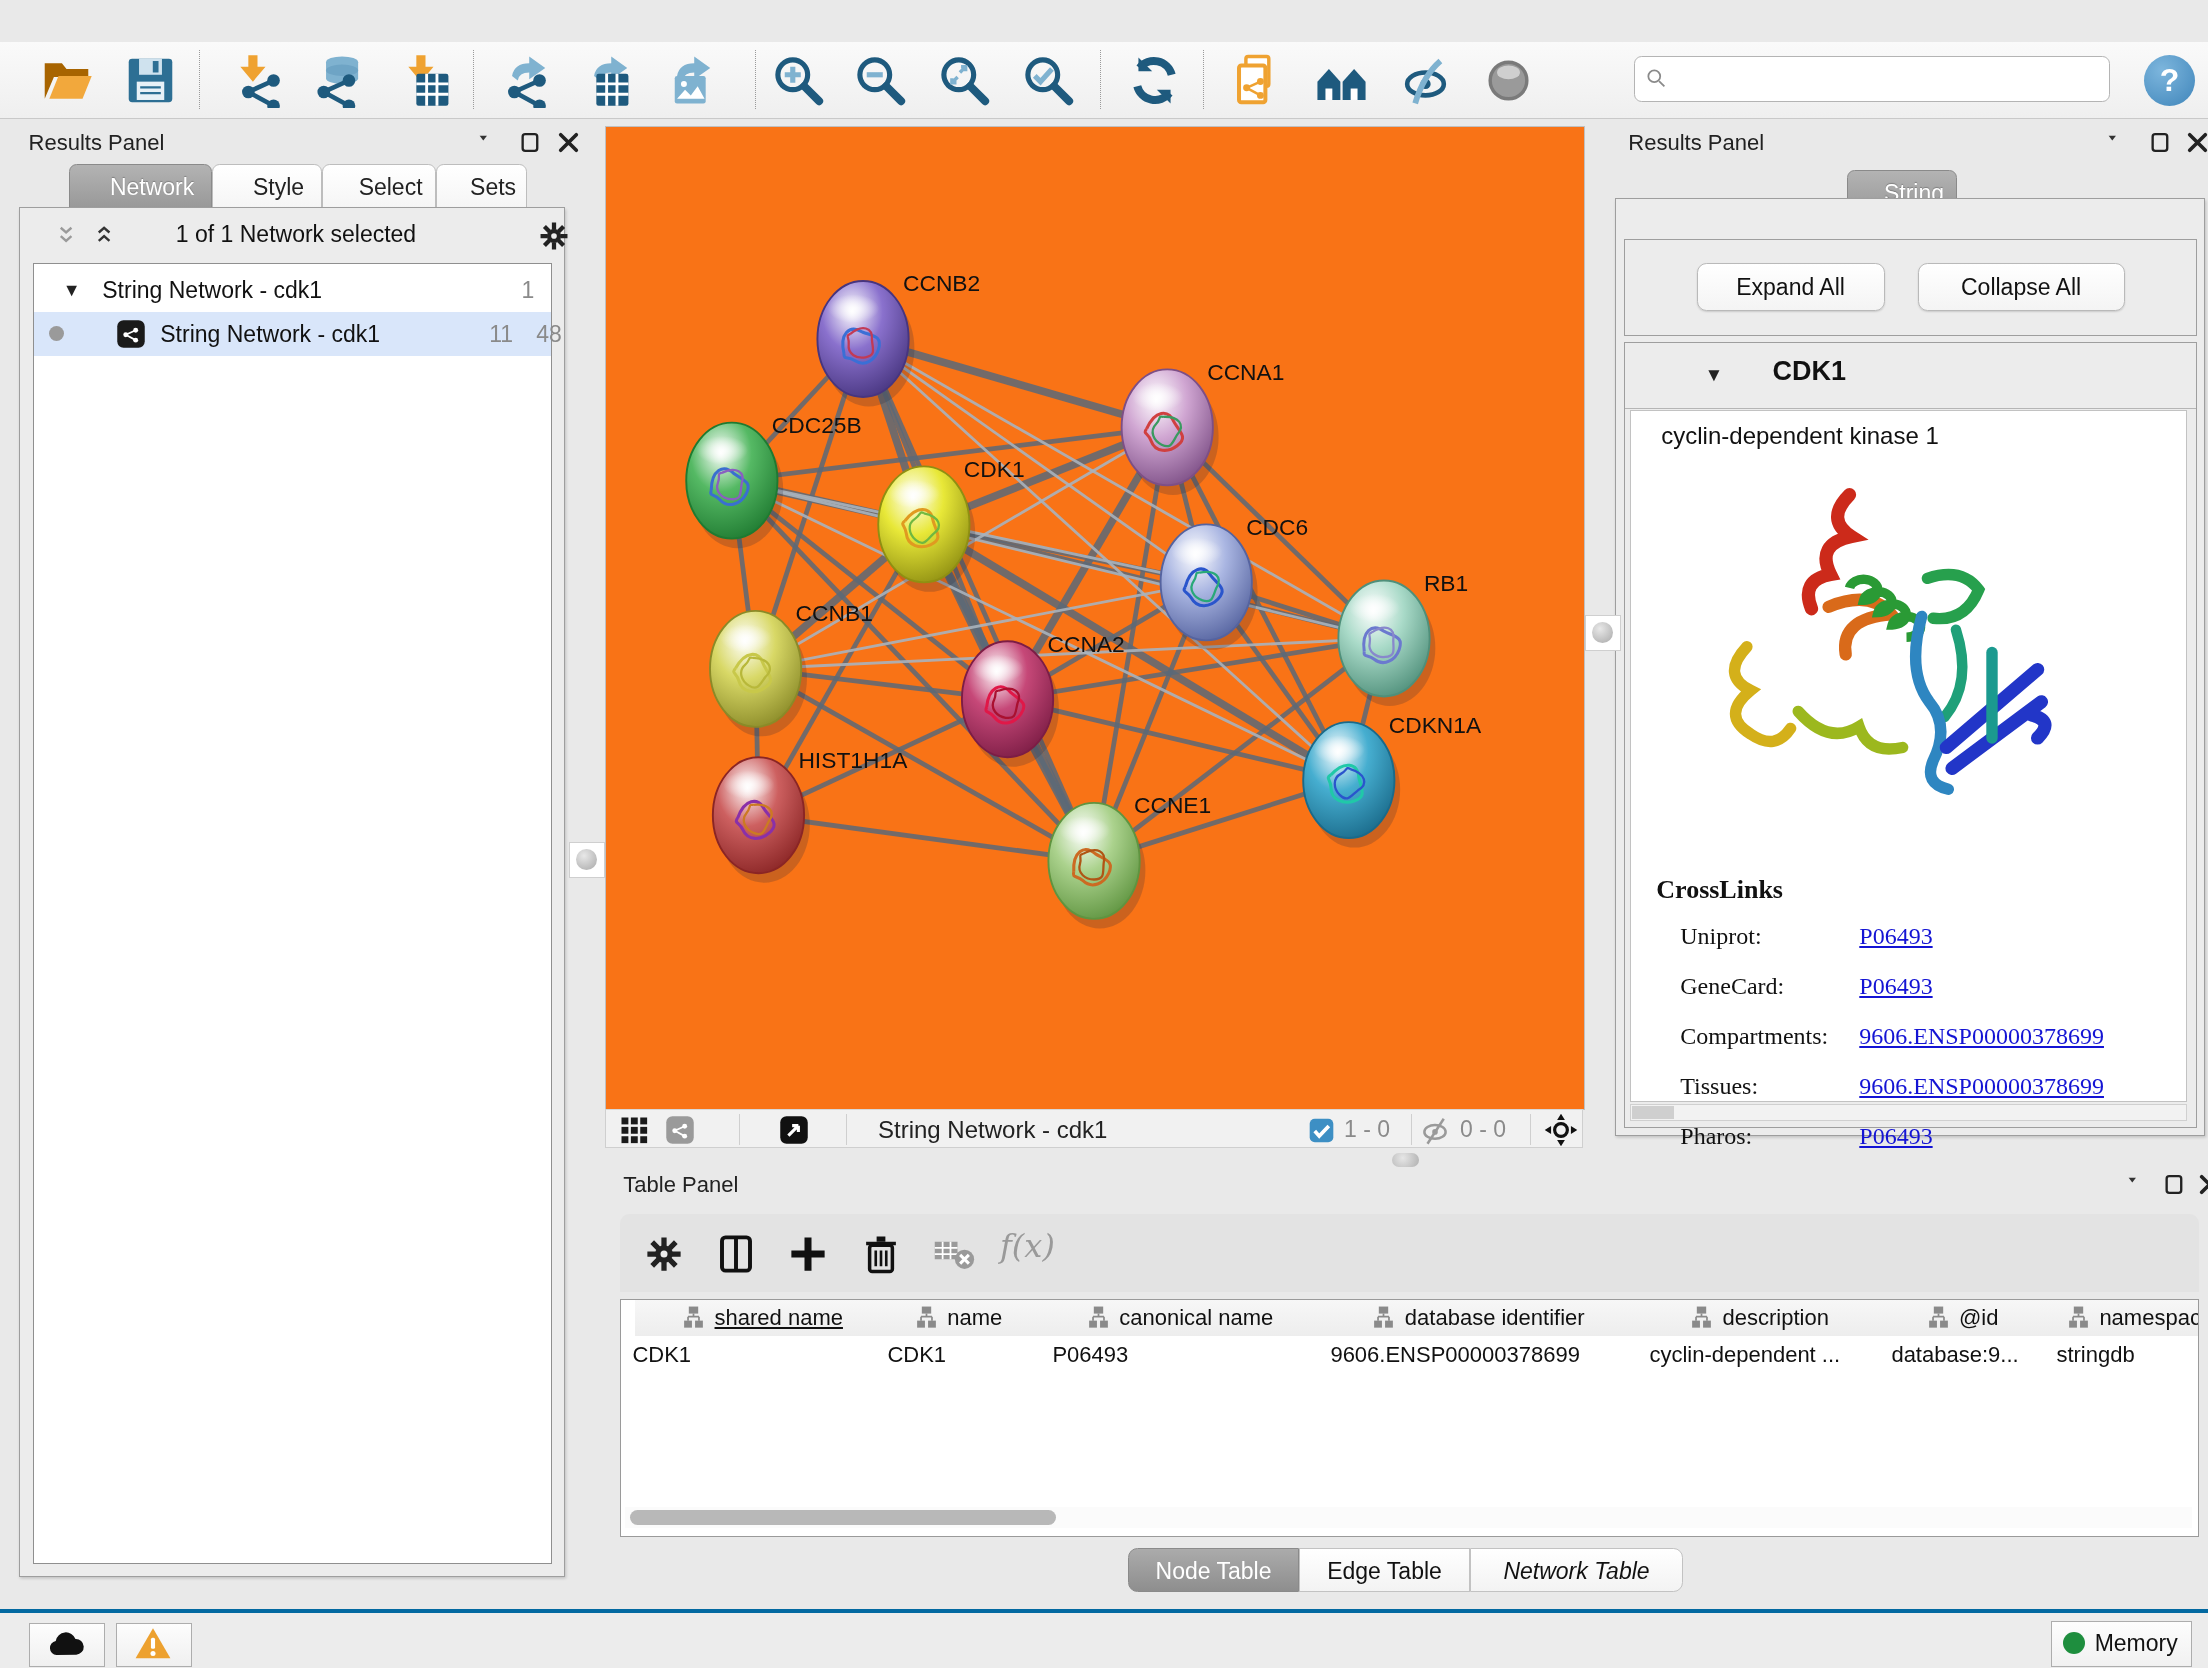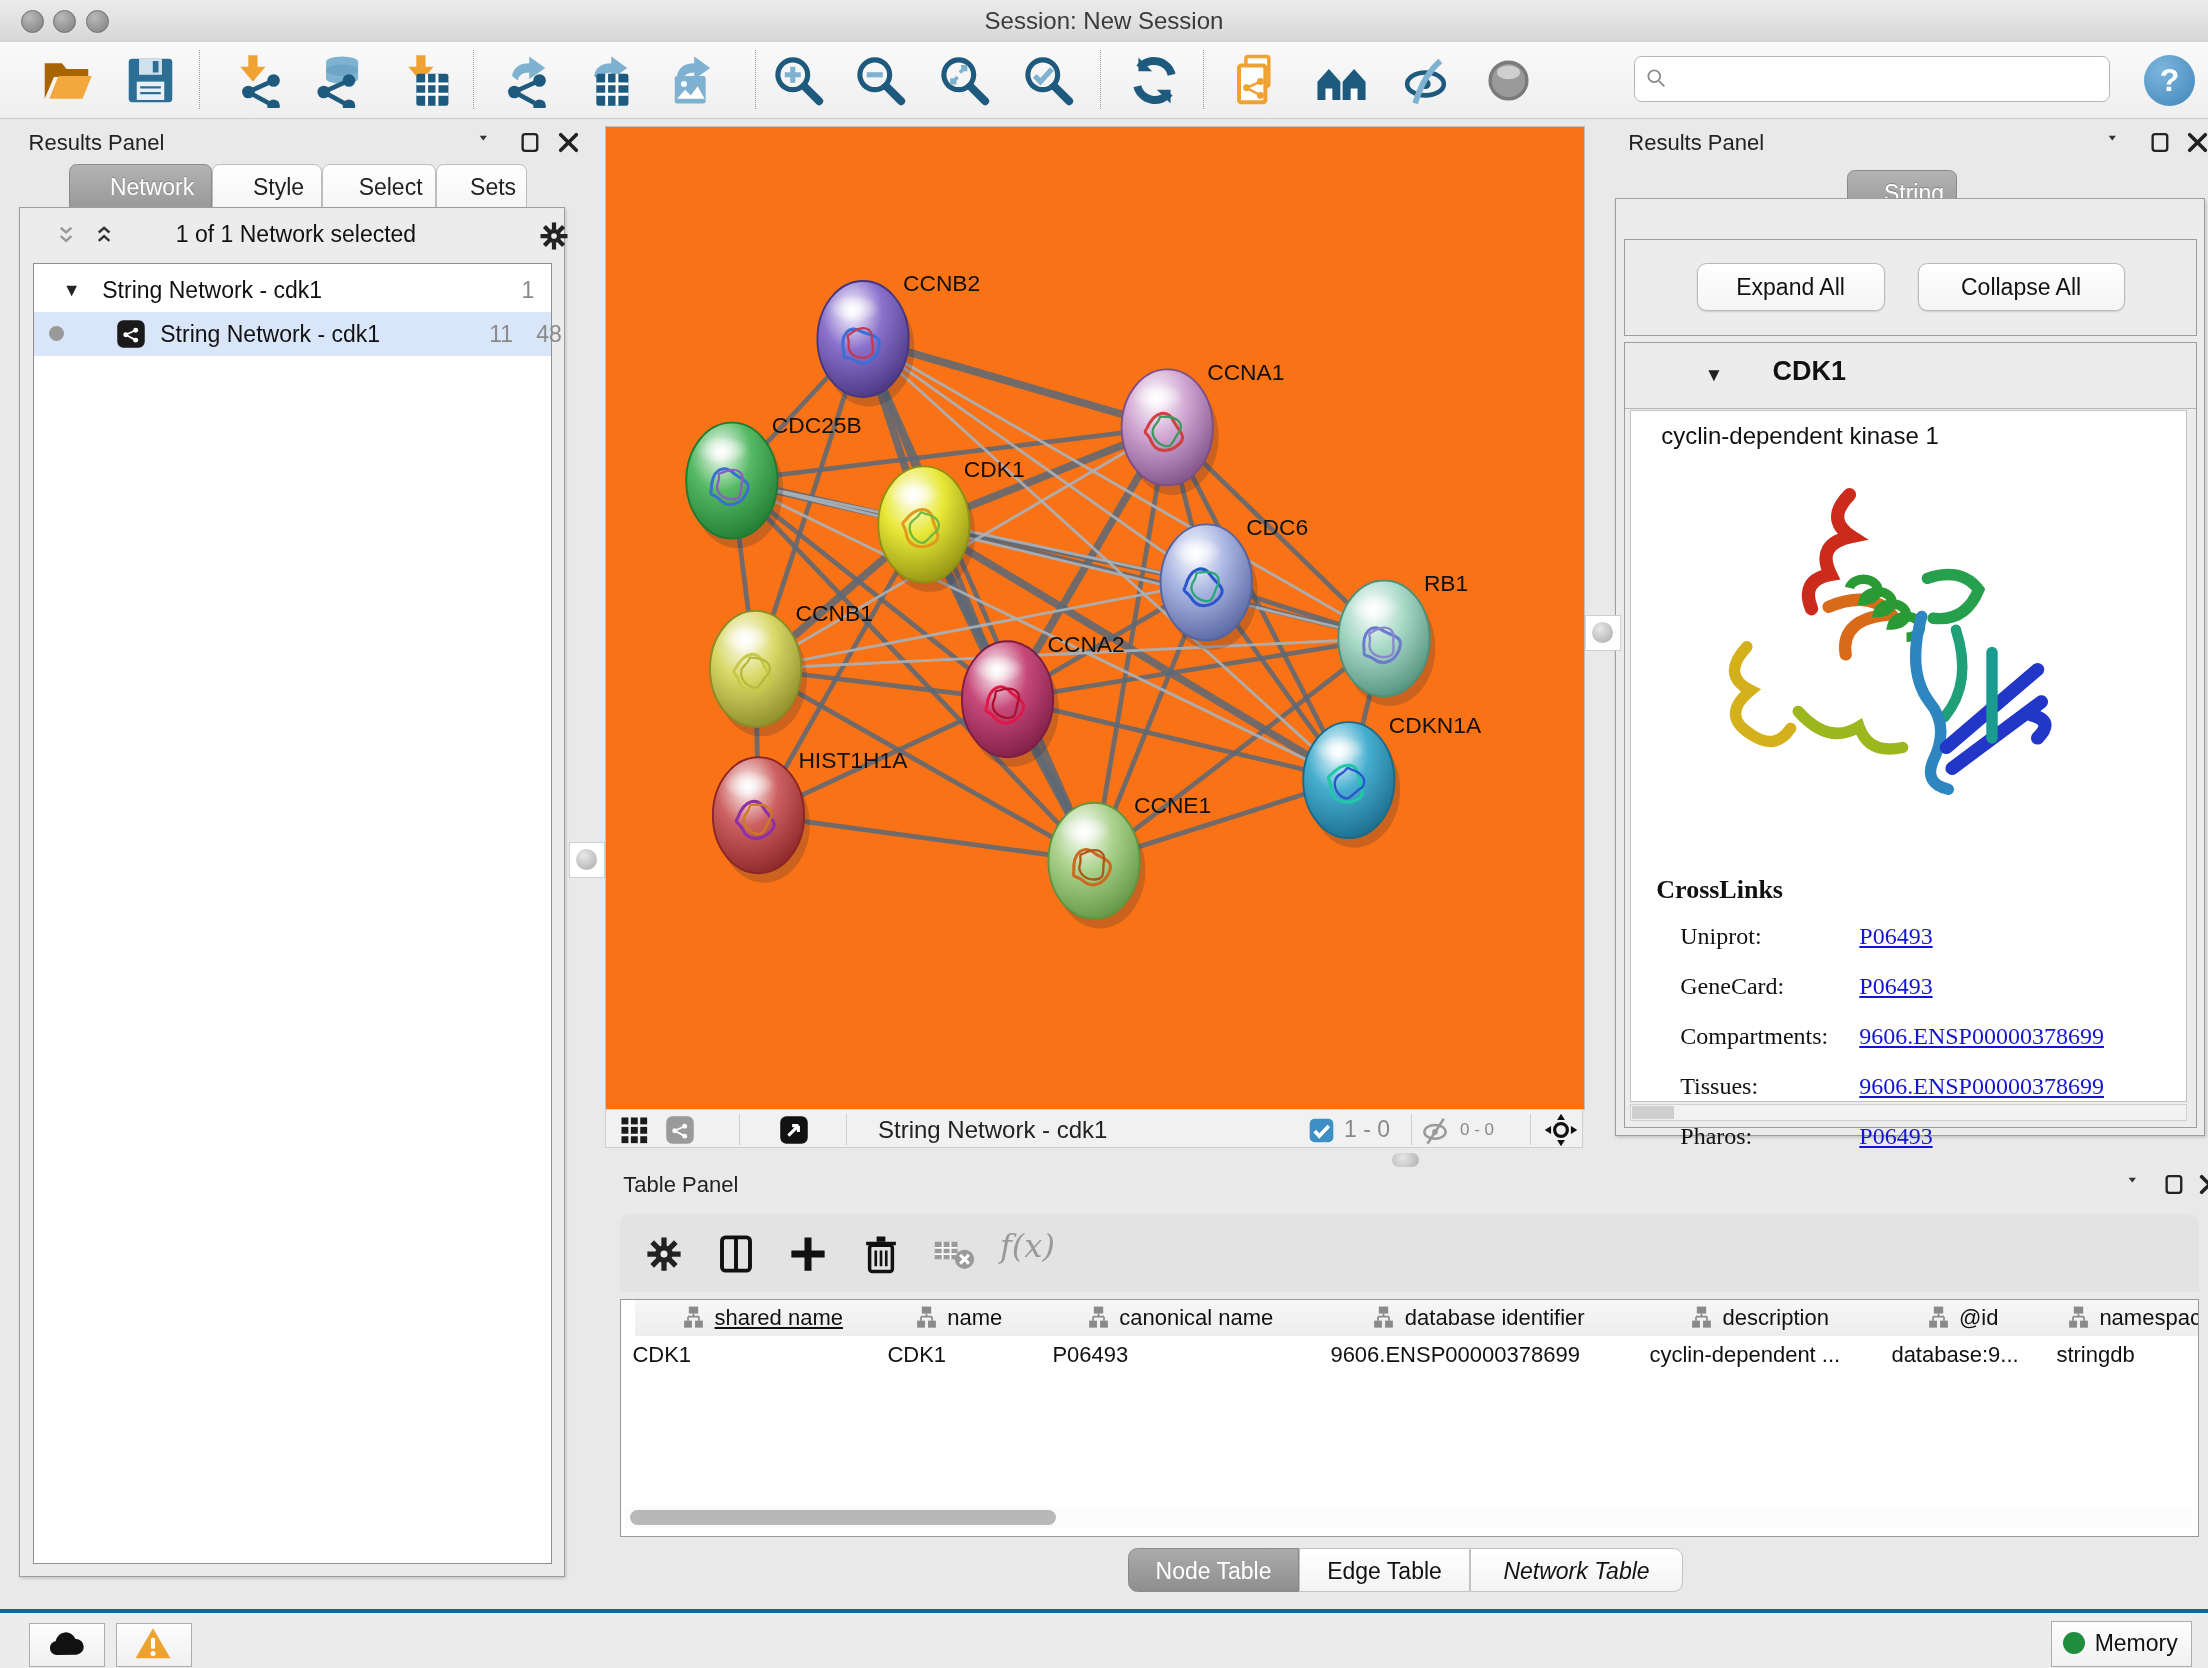--- a/index.html
+++ b/index.html
@@ -56,26 +56,20 @@
   #membtn{position:absolute;left:2051px;top:7.6px;width:141px;height:46px;background:linear-gradient(#fdfdfd,#f1f1f1);border:1.9px solid #adadad;box-sizing:border-box;font-size:23px;color:#111;line-height:42px;text-align:right;padding-right:13.3px;}
   #memdot{position:absolute;left:11.4px;top:10.5px;width:22px;height:22px;border-radius:50%;}
   .handle{position:absolute;width:34px;height:34px;background:#fff;border:1px solid #cfcfcf;}
   .handle::after{content:"";position:absolute;left:5.7px;top:5.7px;width:21px;height:21px;border-radius:50%;background:radial-gradient(circle at 38% 32%,#e8e8e8,#a8a8a8);}
 </style>
 </head>
 <body>
 
 <div id="win">
 
-  <div id="titlebar" class="abs">
-    <span class="tlight" style="left:21px"></span>
-    <span class="tlight" style="left:53px"></span>
-    <span class="tlight" style="left:86px"></span>
-    <div id="wtitle">Session: New Session</div>
-  </div>
 
   <div id="toolbar" class="abs">
     <div id="tbicons">
         <div class="tbicon" style="left: 39px;"><svg viewBox="0 0 48 48" width="100%" height="100%">
             <path d="M5 40 V9 h15 l4 5 h19 v7 H13 Z" fill="#a86400"></path>
             <path d="M9 40 L17 20 h29 L38 40 Z" fill="#f2a83c"></path>
           </svg></div>
         <div class="tbicon" style="left: 123px;"><svg viewBox="0 0 48 48" width="100%" height="100%">
             <rect x="5" y="5" width="38" height="38" rx="3" fill="#2d6f94"></rect>
             <rect x="14" y="5" width="20" height="14" fill="#cfe2ee"></rect>
@@ -535,21 +529,21 @@
           <rect x="3" y="3" width="42" height="42" rx="9" fill="#3d8fc4"></rect>
           <path d="M12 25 l8 9 17 -18" stroke="#fff" stroke-width="6.5" fill="none"></path>
         </svg></span>
     <span class="abs gray" style="left:738px;top:0;height:39px;line-height:39px;font-size:23px">1 - 0</span>
     <span class="nbsep" style="left:805px"></span>
     <span class="nbic" style="left:814px"><svg viewBox="0 0 48 48" width="100%" height="100%">
           <ellipse cx="24" cy="27" rx="17" ry="11" fill="none" stroke="#9a9a9a" stroke-width="4"></ellipse>
           <circle cx="24" cy="27" r="4.5" fill="#9a9a9a"></circle>
           <path d="M38 6 L12 46" stroke="#9a9a9a" stroke-width="4"></path>
         </svg></span>
-    <span class="abs gray" style="left:854px;top:0;height:39px;line-height:39px;font-size:17px">0 - 0</span>
+    <span class="abs gray" style="left:854px;top:0;height:39px;line-height:39px;font-size:23px">0 - 0</span>
     <span class="nbsep" style="left:924px"></span>
     <span class="nbic" style="left:938px;width:34px;height:34px;top:2.9px"><svg viewBox="0 0 48 48" width="100%" height="100%">
           <circle cx="24" cy="24" r="9" fill="none" stroke="#111" stroke-width="4.5"></circle>
           <path d="M24 1 l5.5 9 h-11 Z M24 47 l5.5 -9 h-11 Z M1 24 l9 -5.5 v11 Z M47 24 l-9 -5.5 v11 Z" fill="#111"></path>
         </svg></span>
   </div>
 
   <div class="abs" style="left:1615px;top:124px;width:593px;height:1012px">
     <span class="abs phead-title" style="left:13.3px;top:5.7px">Results Panel</span>
     <span class="abs ph-ic" style="left:477px;top:5.7px"><svg viewBox="0 0 48 48" width="100%" height="100%">

